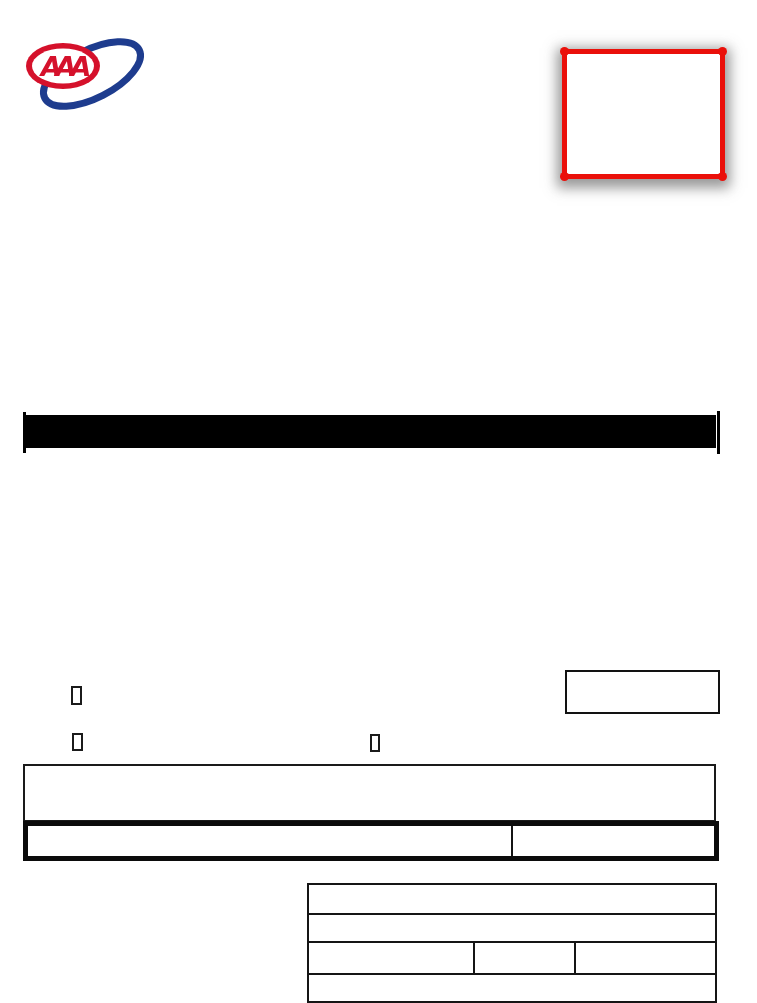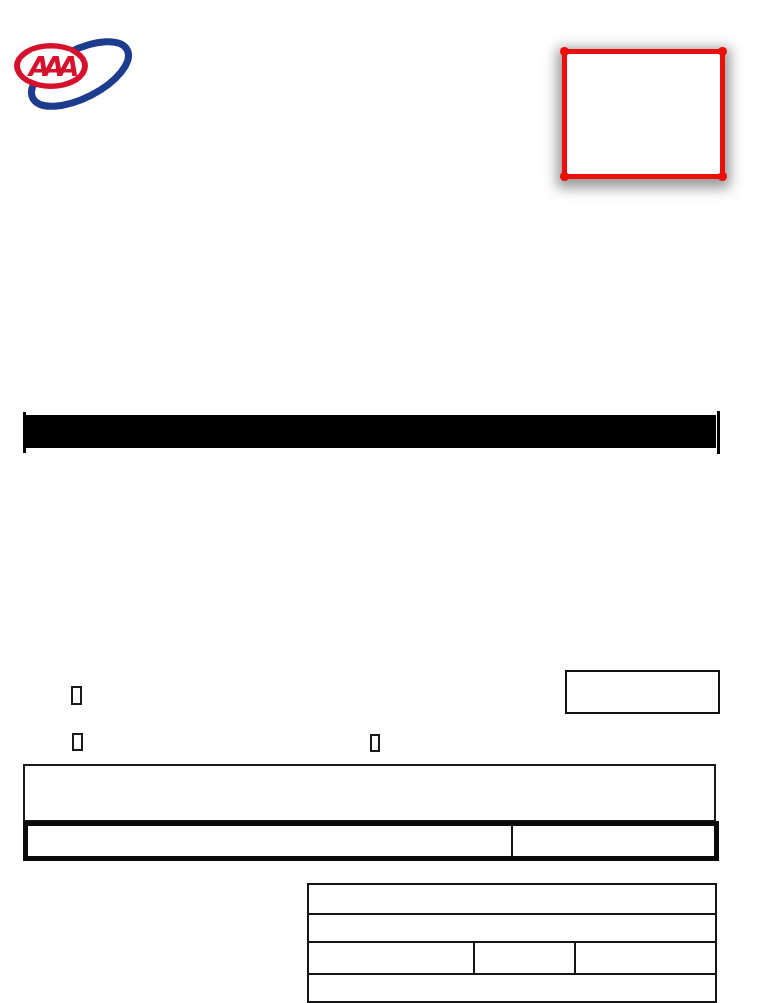--- a/index.html
+++ b/index.html
@@ -3,21 +3,21 @@
 <meta charset="utf-8">
 <style>
   html,body{margin:0;padding:0;}
   body{
     width:757px;height:1003px;position:relative;background:#ffffff;
     font-family:"Liberation Sans", sans-serif;overflow:hidden;
   }
   .abs{position:absolute;box-sizing:border-box;}
 
   
-  #logo{left:8px;top:34px;width:128px;height:80px;}
+  #logo{left:20px;top:34px;width:128px;height:80px;}
 
   
   #stamp-box{
     left:562px;top:49px;width:163px;height:130px;
     border:5px solid #ea100a;background:#ffffff;
     box-shadow:0 4px 12px 5px rgba(70,70,70,0.55);
   }
   .corner-dot{
     position:absolute;width:9px;height:9px;border-radius:50%;
     background:#ea100a;

